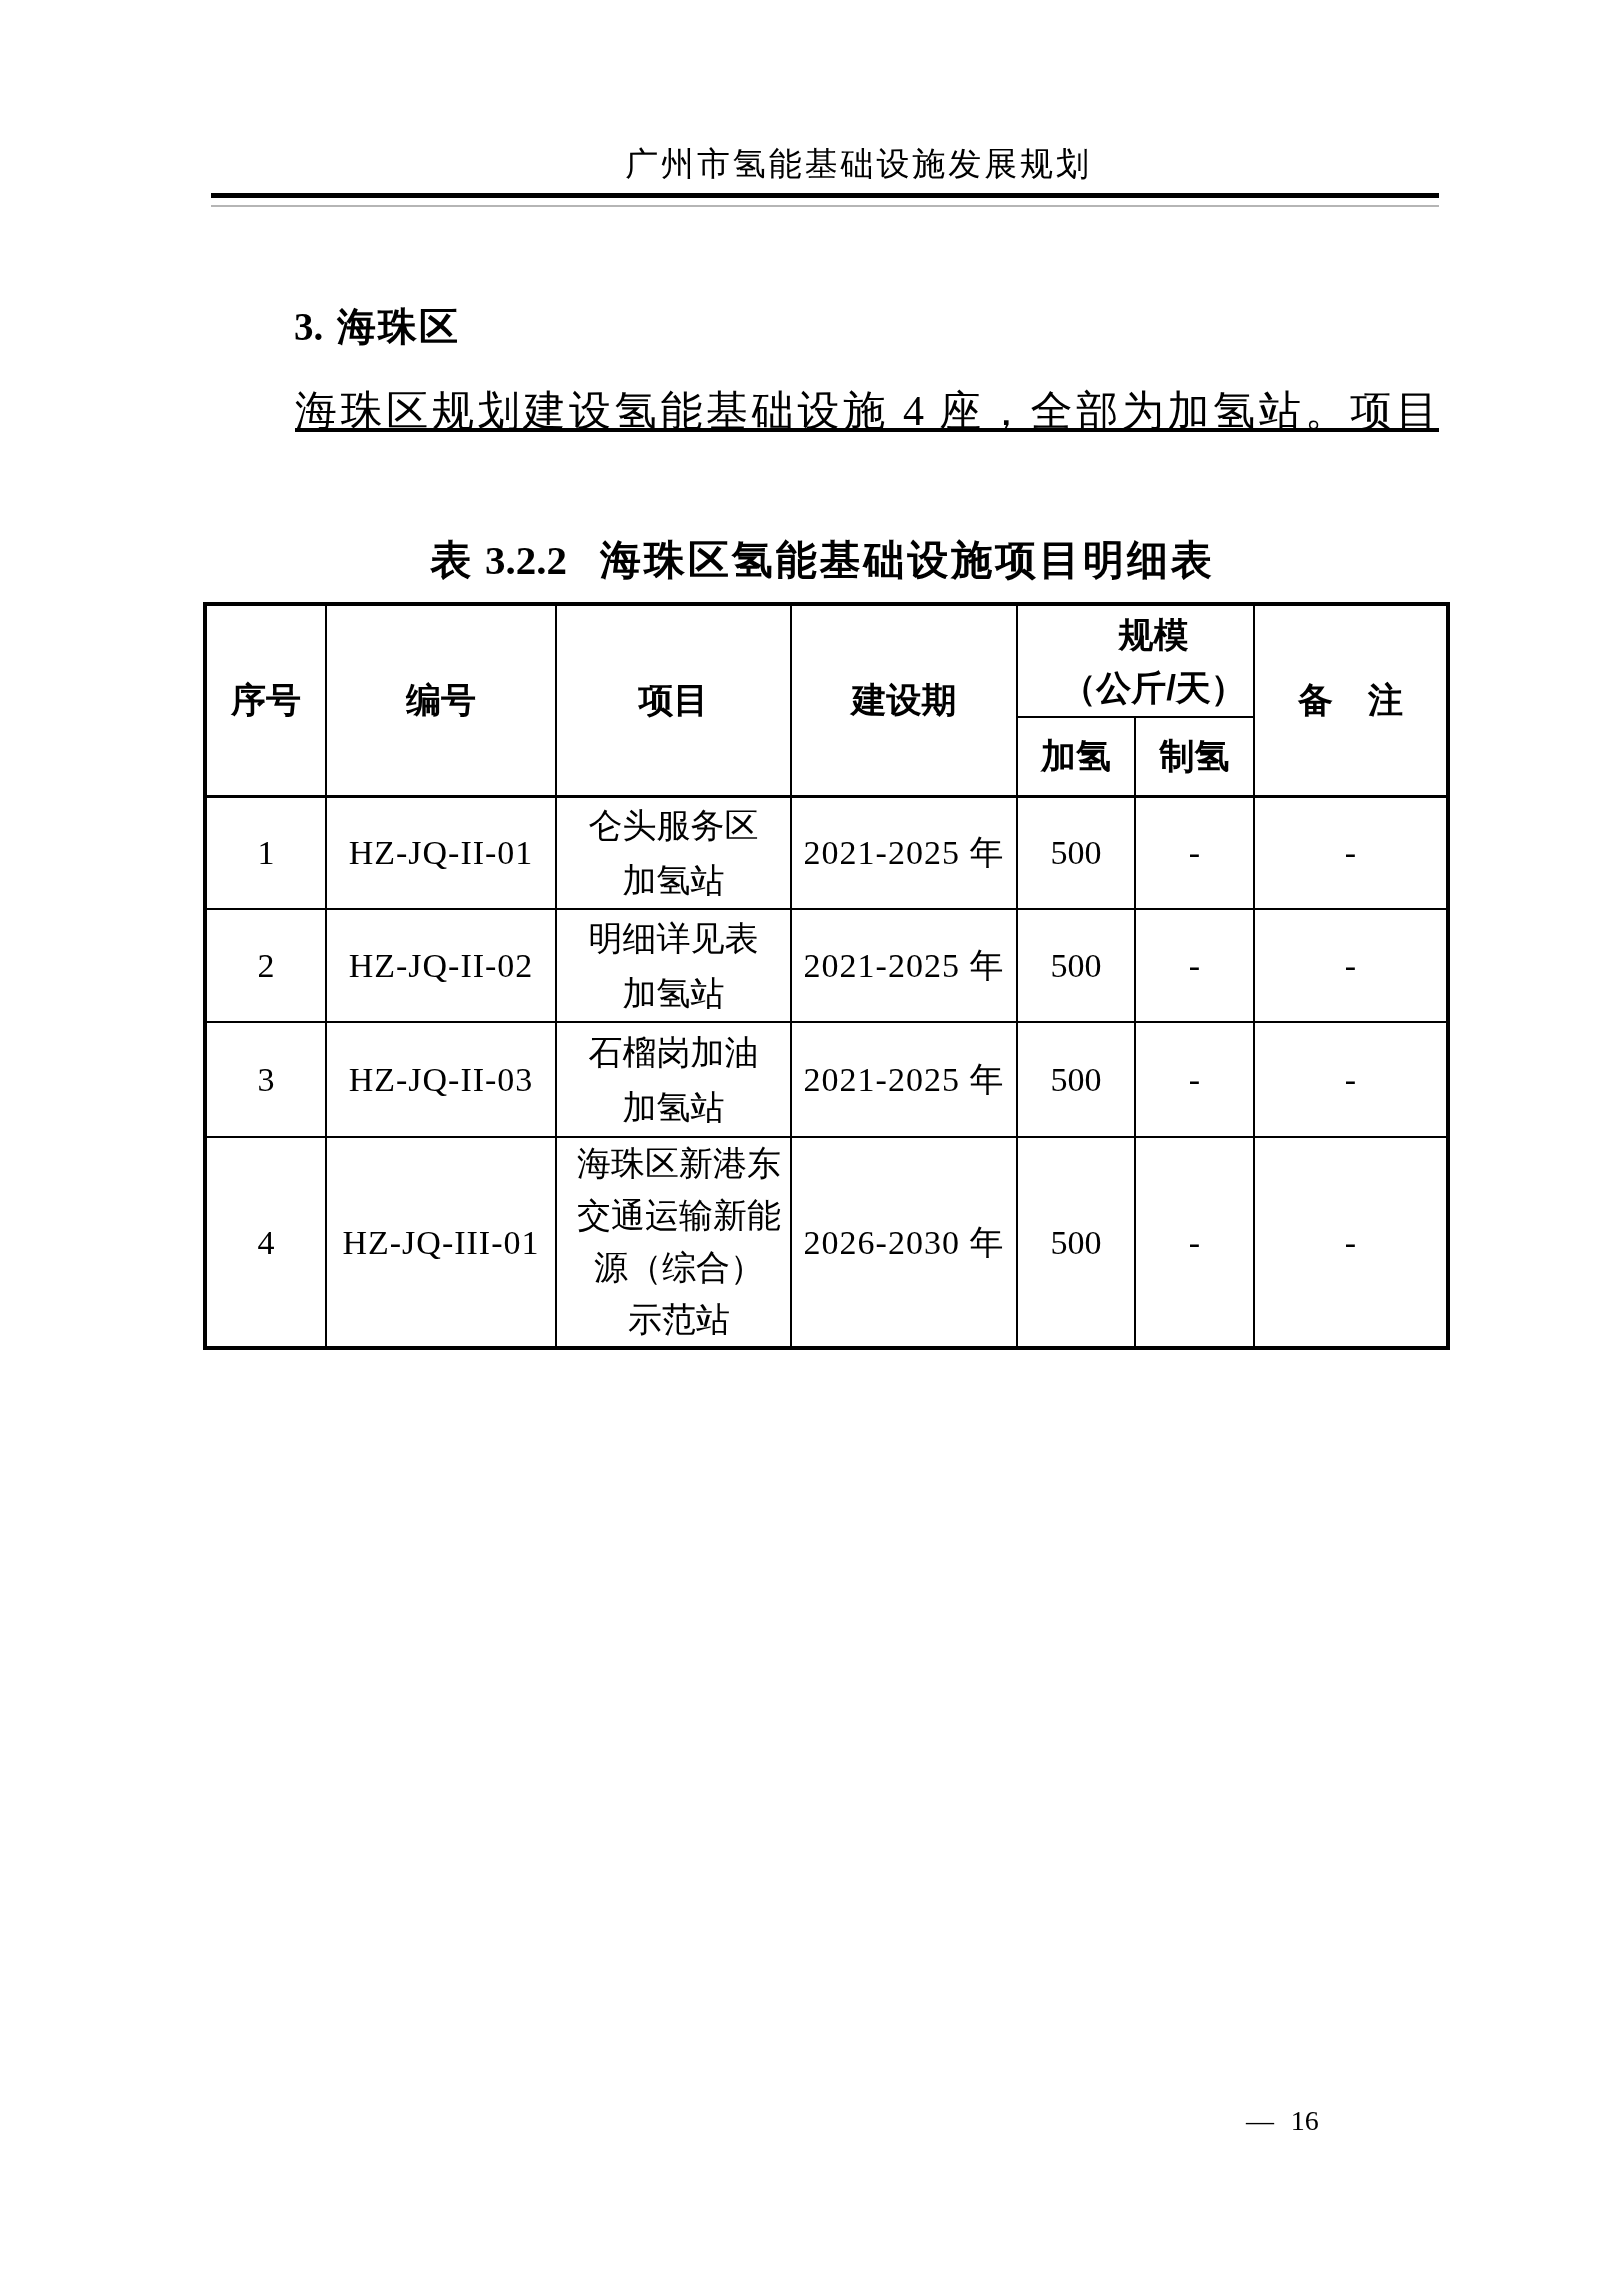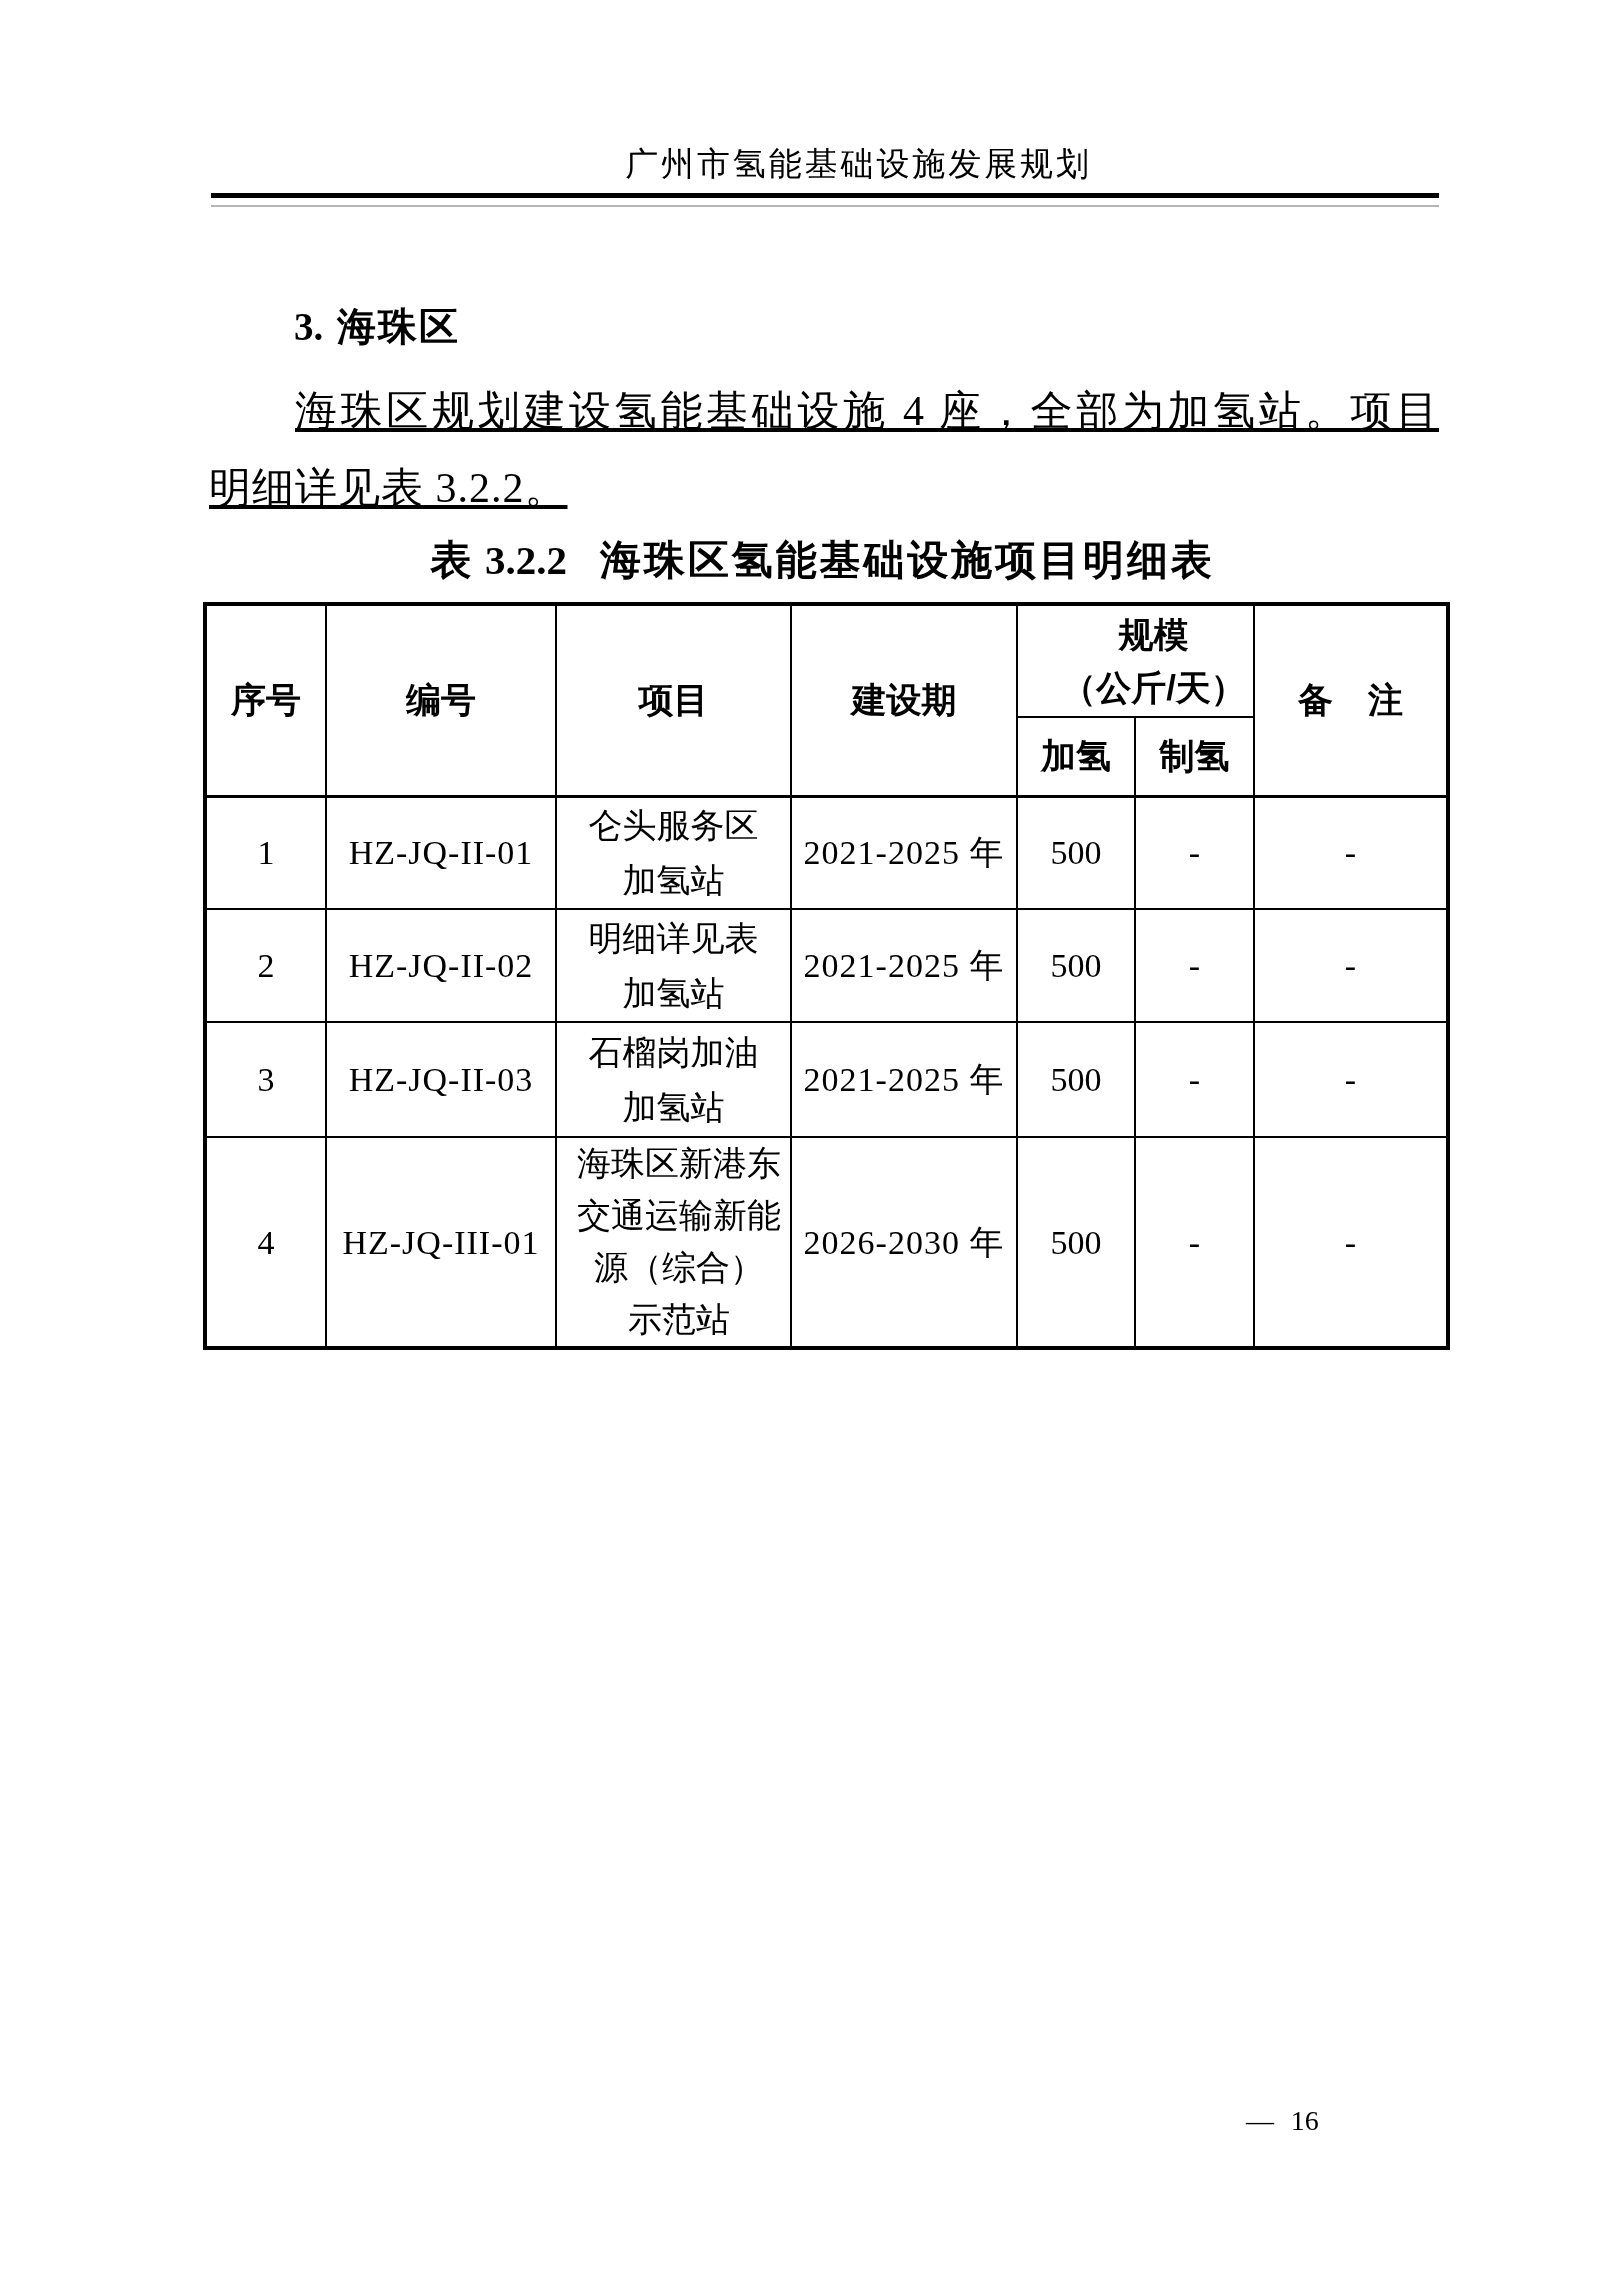--- a/index.html
+++ b/index.html
@@ -164,21 +164,20 @@
 
   <div class="doc-header-title">广州市氢能基础设施发展规划</div>
   <div class="header-rule"></div>
   <div class="header-rule-thin"></div>
 
   <div class="section-heading">
     <span class="sec-num">3.</span><span class="sec-title hei">海珠区</span>
   </div>
 
   <div class="para-line para-line1">海珠区规划建设氢能基础设施 4 座，全部为加氢站。项目</div>
-  <div class="para-line para-line2">明细详见表 3.2.2。</div>
 
   <div class="table-caption">
     <span class="cap-label hei">表</span><span class="cap-num">3.2.2</span><span class="cap-title hei">海珠区氢能基础设施项目明细表</span>
   </div>
 
   <table class="project-table">
     <colgroup>
       <col style="width:121px">
       <col style="width:230px">
       <col style="width:235px">

